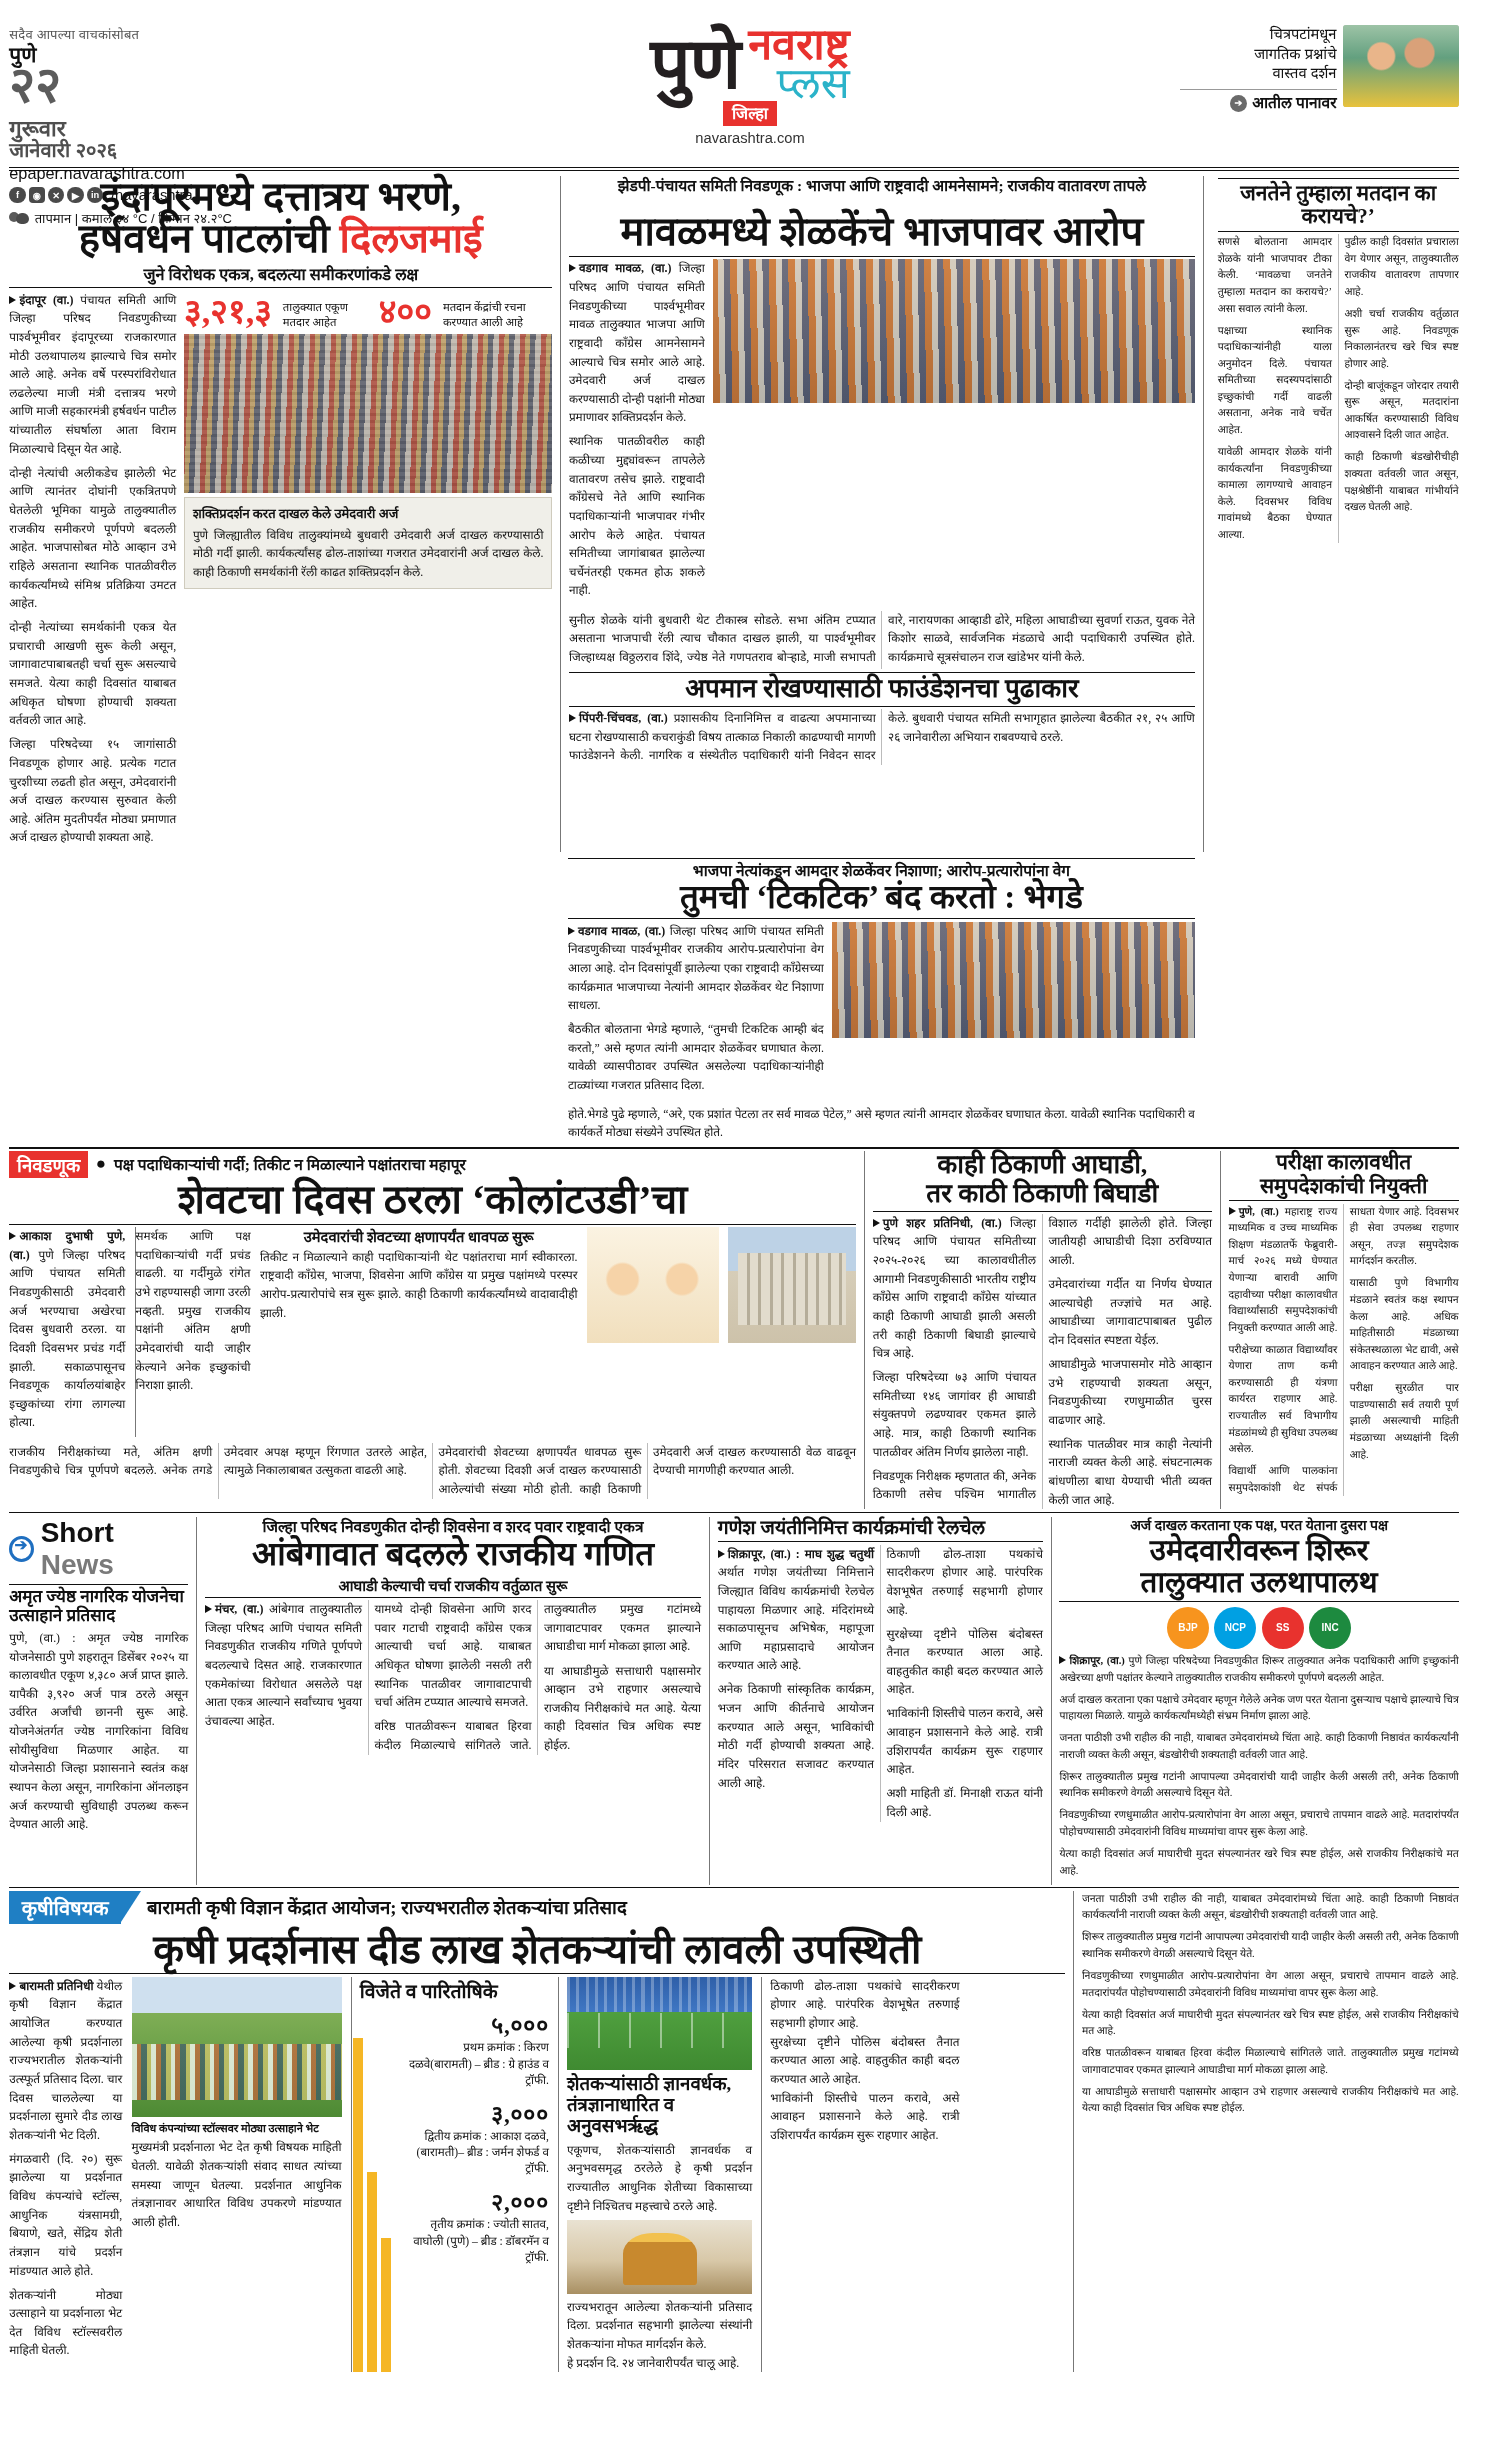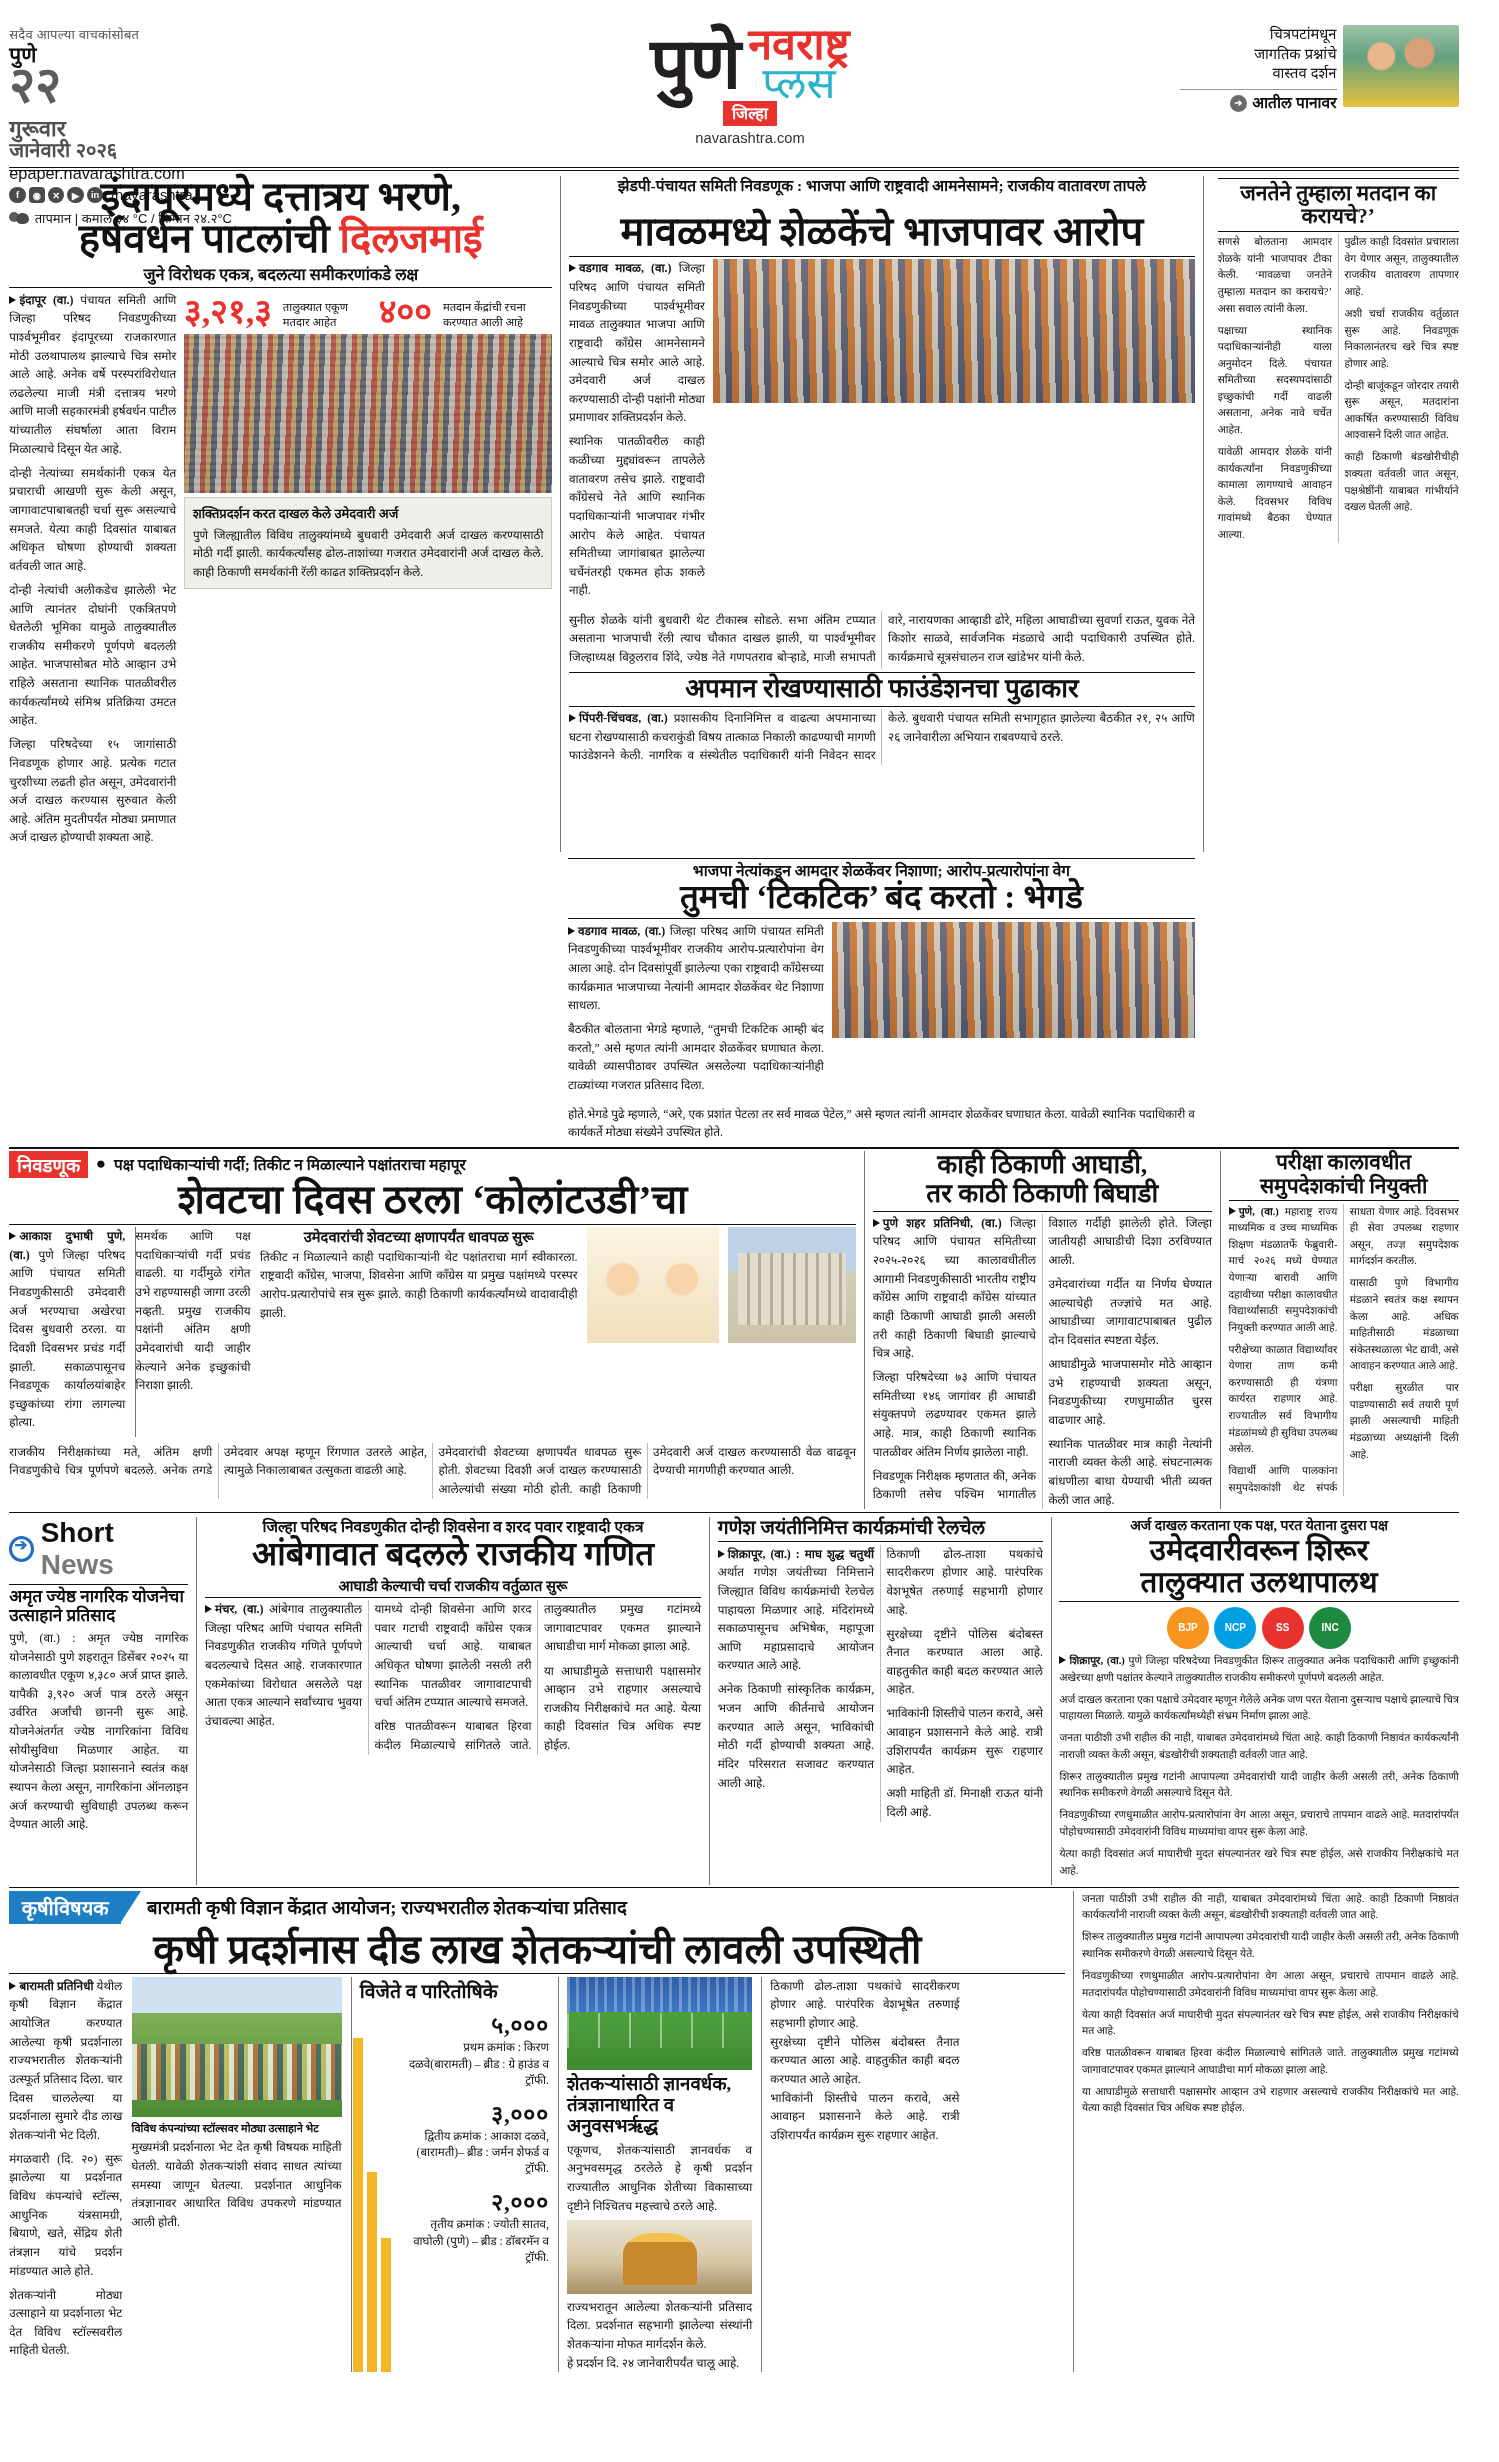--- a/index.html
+++ b/index.html
@@ -33,21 +33,21 @@
   .mh-handle { font-size:14.7px; margin-left:4.7px; font-family:"Liberation Sans",sans-serif;}
   .mh-weather { display:flex; align-items:center; gap:5.4px; margin-top:5.4px; font-size:13px; font-family:"Liberation Sans",sans-serif;}
   .sunicon { width:20px;height:17px;position:relative;}
   .sunicon .s1{position:absolute;left:0;top:2.3px;width:10px;height:10px;border-radius:50%;background:#5a5a5a;}
   .sunicon .s2{position:absolute;left:7px;top:3.9px;width:12.4px;height:11px;border-radius:6.2px 6.2px 5.4px 5.4px;background:#4a4a4a;}
 
   .mh-logo { flex:1; text-align:center; position:relative; padding-top:17px;}
   .logo-row { display:flex; align-items:center; justify-content:center; gap:7.8px;}
   .logo-pune { font-size:71px; font-weight:bold; color:#231f20; line-height:.85; letter-spacing:-0.8px;
                font-family:"Liberation Sans",sans-serif;}
-  .logo-right { text-align:center; line-height:.92;}
+  .logo-right { text-align:right; line-height:.92;}
   .logo-nav { font-size:43px; font-weight:bold; color:#e8322e; font-family:"Liberation Sans",sans-serif;}
   .logo-plus { font-size:43px; font-weight:normal; color:#2bb3c9; font-family:"Liberation Sans",sans-serif;}
   .logo-jilha { display:inline-block; background:#e8322e; color:#fff; font-size:16.3px; font-weight:bold;
                 padding:1.6px 9.3px; margin-top:1.6px; font-family:"Liberation Sans",sans-serif;}
   .logo-site { font-size:14.7px; color:#333; margin-top:3.9px; font-family:"Liberation Sans",sans-serif;}
 
   .mh-right { width: 279px; display:flex; gap:6.2px; align-items:flex-start; padding-top:17px;}
   .mh-rtext { flex:1; text-align:right; font-size:14.7px; line-height:1.35; font-family:"Liberation Sans",sans-serif;}
   .mh-rrule { border-top:0.8px solid #999; margin:4.7px 0 3.1px; }
   .mh-rlink { display:flex; align-items:center; justify-content:flex-end; gap:5.4px; font-size:15.5px; font-weight:bold;}
@@ -247,22 +247,22 @@
         <span>हर्षवर्धन पाटलांची </span><span class="red">दिलजमाई</span>
       </div>
       <div class="sub">जुने विरोधक एकत्र, बदलत्या समीकरणांकडे लक्ष</div>
       <div class="thinrule"></div>
 
       <div style="display:flex; gap:7.8px;">
         <div style="width:167px">
           <div class="body">
             <p><span class="bullet-sq"></span><span class="dateline">इंदापूर (वा.)</span>
             <span>पंचायत समिती आणि जिल्हा परिषद निवडणुकीच्या पार्श्वभूमीवर इंदापूरच्या राजकारणात मोठी उलथापालथ झाल्याचे चित्र समोर आले आहे. अनेक वर्षे परस्परांविरोधात लढलेल्या माजी मंत्री दत्तात्रय भरणे आणि माजी सहकारमंत्री हर्षवर्धन पाटील यांच्यातील संघर्षाला आता विराम मिळाल्याचे दिसून येत आहे.</span></p>
+            <p>दोन्ही नेत्यांची अलीकडेच झालेली भेट आणि त्यानंतर दोघांनी एकत्रितपणे घेतलेली भूमिका यामुळे तालुक्यातील राजकीय समीकरणे पूर्णपणे बदलली आहेत. भाजपासोबत मोठे आव्हान उभे राहिले असताना स्थानिक पातळीवरील कार्यकर्त्यांमध्ये संमिश्र प्रतिक्रिया उमटत आहेत.</p>
             <p>दोन्ही नेत्यांच्या समर्थकांनी एकत्र येत प्रचाराची आखणी सुरू केली असून, जागावाटपाबाबतही चर्चा सुरू असल्याचे समजते. येत्या काही दिवसांत याबाबत अधिकृत घोषणा होण्याची शक्यता वर्तवली जात आहे.</p>
-            <p>दोन्ही नेत्यांची अलीकडेच झालेली भेट आणि त्यानंतर दोघांनी एकत्रितपणे घेतलेली भूमिका यामुळे तालुक्यातील राजकीय समीकरणे पूर्णपणे बदलली आहेत. भाजपासोबत मोठे आव्हान उभे राहिले असताना स्थानिक पातळीवरील कार्यकर्त्यांमध्ये संमिश्र प्रतिक्रिया उमटत आहेत.</p>
             <p>जिल्हा परिषदेच्या १५ जागांसाठी निवडणूक होणार आहे. प्रत्येक गटात चुरशीच्या लढती होत असून, उमेदवारांनी अर्ज दाखल करण्यास सुरुवात केली आहे. अंतिम मुदतीपर्यंत मोठ्या प्रमाणात अर्ज दाखल होण्याची शक्यता आहे.</p>
           </div>
         </div>
         <div style="flex:1">
           <div class="stats">
             <div>
               <div class="statnum">३,२१,३</div>
             </div>
             <div class="stattxt" style="width:85px">तालुक्यात एकूण मतदार आहेत</div>
             <div>

